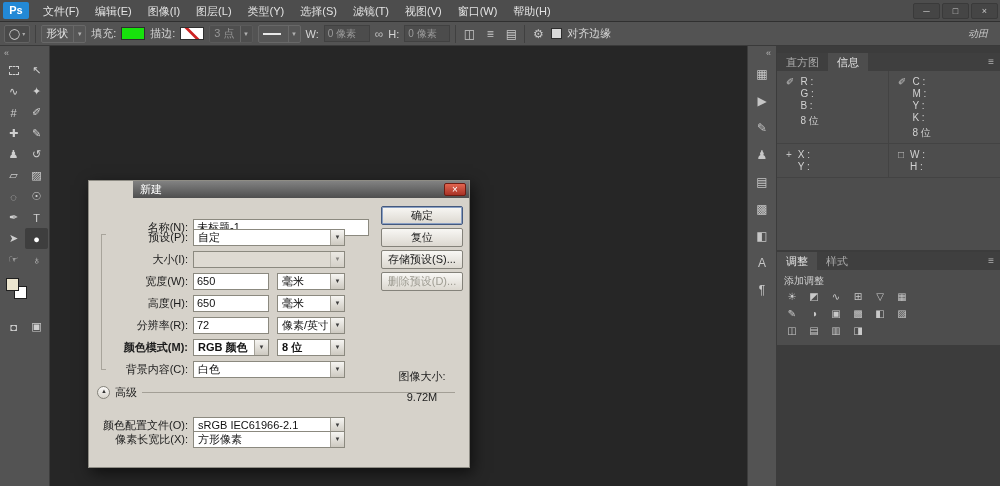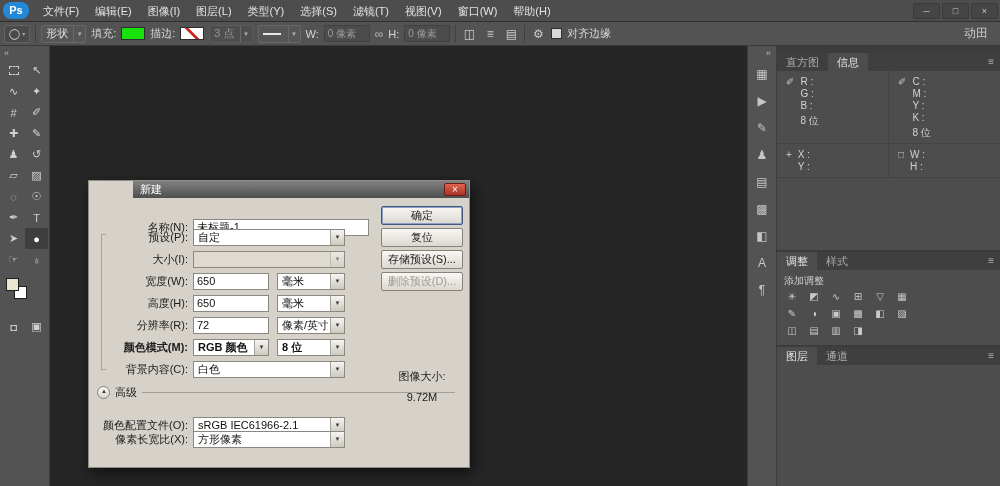--- a/index.html
+++ b/index.html
@@ -4,21 +4,21 @@
 <style>
   * { margin:0; padding:0; box-sizing:border-box; }
   html,body { width:1000px; height:486px; overflow:hidden; }
   body { font-family:"Liberation Sans","DejaVu Sans",sans-serif; background:#333; }
   #app { position:relative; width:1000px; height:486px; background:#535353; }
 
   
   #menubar { position:absolute; top:0; left:0; width:100%; height:22px; background:#4d4d4d;
              border-bottom:1px solid #303030; display:flex; align-items:center; }
   .ps-logo { width:26px; height:17px; margin:0 6px 0 3px; background:#2389d6; color:#fff;
-             font-size:11px; font-weight:bold; text-align:center; line-height:17px; border-radius:8px; }
+             font-size:11px; font-weight:bold; text-align:center; line-height:17px; border-radius:2px; }
   .mi { padding:0 8px; font-size:11px; color:#e3e3e3; line-height:22px; white-space:nowrap; }
   .wincontrols { margin-left:auto; display:flex; padding-right:2px; }
   .wc { width:27px; height:16px; margin-left:2px; text-align:center; line-height:14px; font-size:9px;
         color:#c9c9c9; background:#454545; border:1px solid #3a3a3a; border-radius:2px; }
 
   
   #optionsbar { position:absolute; top:22px; left:0; width:100%; height:24px; background:#535353;
                 border-bottom:1px solid #3a3a3a; display:flex; align-items:center; font-size:11px;
                 color:#dcdcdc; padding:0 4px; gap:5px; }
   .tool-preset { display:flex; align-items:center; gap:2px; padding:1px 4px; border:1px solid #636363;
@@ -33,21 +33,21 @@
   .dd-dark.dis { color:#969696; background:#4e4e4e; border-color:#5a5a5a; }
   .olabel { color:#d6d6d6; white-space:nowrap; }
   .swatch { width:24px; height:13px; border:1px solid #2e2e2e; display:inline-block; }
   .stroke-none { background:linear-gradient(45deg,#fff 42%,#cc2222 46%,#cc2222 54%,#fff 58%); }
   .line-swatch { width:18px; height:2px; background:#e8e8e8; display:inline-block; margin-right:2px; }
   .dim-input { width:46px; height:17px; background:#4c4c4c; border:1px solid #414141; color:#9b9b9b;
                font-size:10px; display:flex; align-items:center; padding-left:3px; }
   .linkicon { color:#b8b8b8; font-size:12px; }
   .obtn { width:16px; text-align:center; color:#c9c9c9; font-size:12px; }
   .checkbox { width:11px; height:11px; background:#d9d9d9; border:1px solid #2e2e2e; display:inline-block; }
-  .extra { margin-left:auto; margin-right:8px; color:#c9c9c9; font-size:12px; }
+  .extra { margin-left:auto; margin-right:8px; color:#c9c9c9; font-size:10px;font-style:italic; }
 
   
   #tools { position:absolute; top:46px; left:0; width:50px; height:440px; background:#535353;
            border-right:1px solid #3c3c3c; }
   .collapse { color:#b5b5b5; font-size:9px; padding:2px 0 2px 4px; }
   .tool-grid { display:grid; grid-template-columns:23px 23px; margin-left:2px; }
   .tool { height:21px; display:flex; align-items:center; justify-content:center; color:#cfcfcf; font-size:11px; }
   .tool.selected { background:#3e3e3e; border-radius:2px; color:#fff; }
   .marq { display:inline-block; width:10px; height:9px; border:1px dashed #cfcfcf; }
   .swatches { position:relative; width:26px; height:26px; margin:8px 0 0 6px; }
@@ -465,23 +465,15 @@
           <span class="adj">◧</span>
           <span class="adj">▨</span>
           <span class="adj">◫</span>
           <span class="adj">▤</span>
           <span class="adj">▥</span>
           <span class="adj">◨</span>
         </div>
       </div>
     </div>
 
-    <div class="panel" id="p-layers">
-      <div class="tabbar">
-        <span class="tab active">图层</span>
-        <span class="tab">通道</span>
-        <span class="pmenu"></span>
-      </div>
-      <div class="pcontent"></div>
-    </div>
 
   </div>
 </div>
 
 </body></html>

